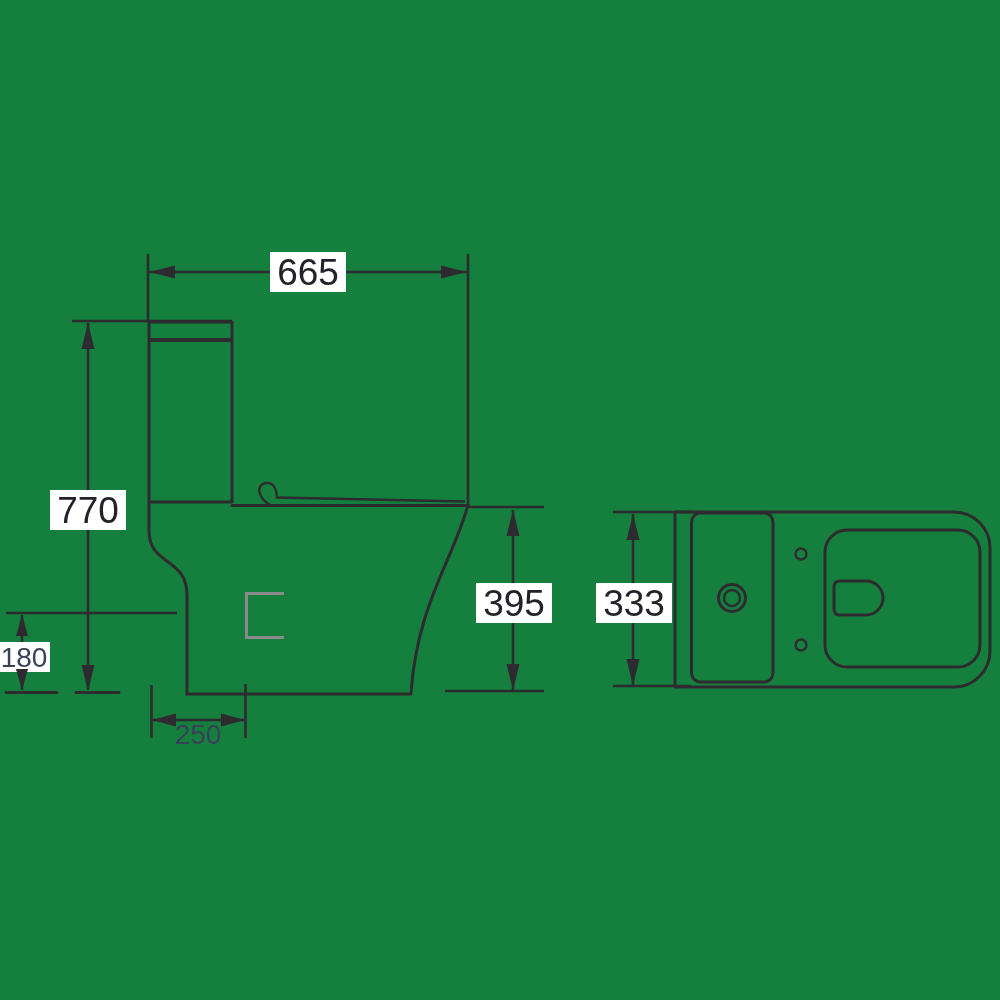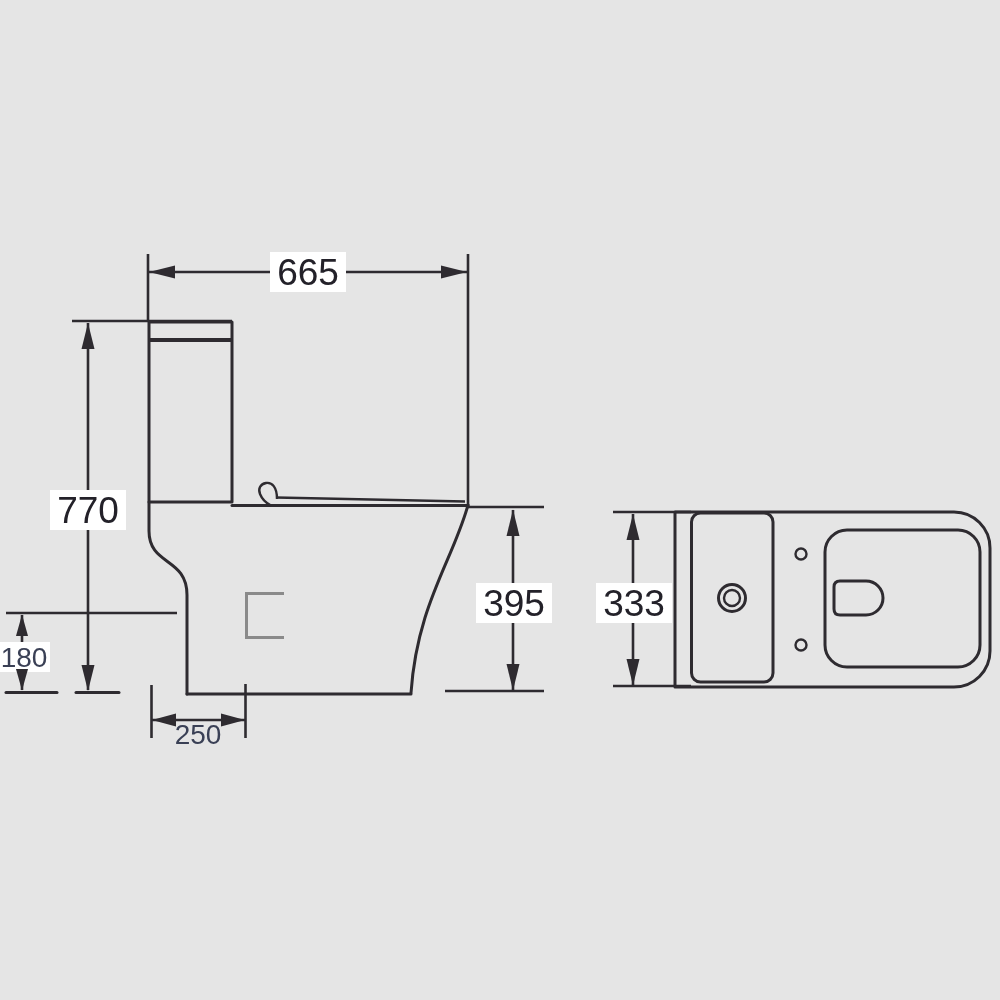--- a/index.html
+++ b/index.html
@@ -1,16 +1,16 @@
 <!DOCTYPE html>
 <html><head>
 <meta charset="utf-8">
 <style>
   html,body{margin:0;padding:0;background:#ffffff;}
-  .stage{position:relative;width:1000px;height:1000px;background:#e5e5e5;overflow:hidden;
+  .stage{position:relative;width:1000px;height:1000px;background:#15803d;overflow:hidden;
          font-family:"Liberation Sans",sans-serif;}
   svg text{font-family:"Liberation Sans","DejaVu Sans",sans-serif;}
   .obj{stroke:#2e2b30;stroke-width:3;fill:none;stroke-linejoin:round;stroke-linecap:round;}
   .obj-thick{stroke:#2e2b30;stroke-width:4.2;fill:none;}
   .thin{stroke:#2e2b30;stroke-width:2.4;fill:none;}
   .dim{stroke:#2e2b30;stroke-width:2.6;fill:none;}
   .ext{stroke:#2e2b30;stroke-width:2.6;fill:none;}
   .arrow{fill:#2e2b30;stroke:none;}
   .gray{stroke:#8a8a8a;stroke-width:3;fill:none;stroke-linejoin:miter;}
   .lblbg{fill:#ffffff;stroke:none;}

